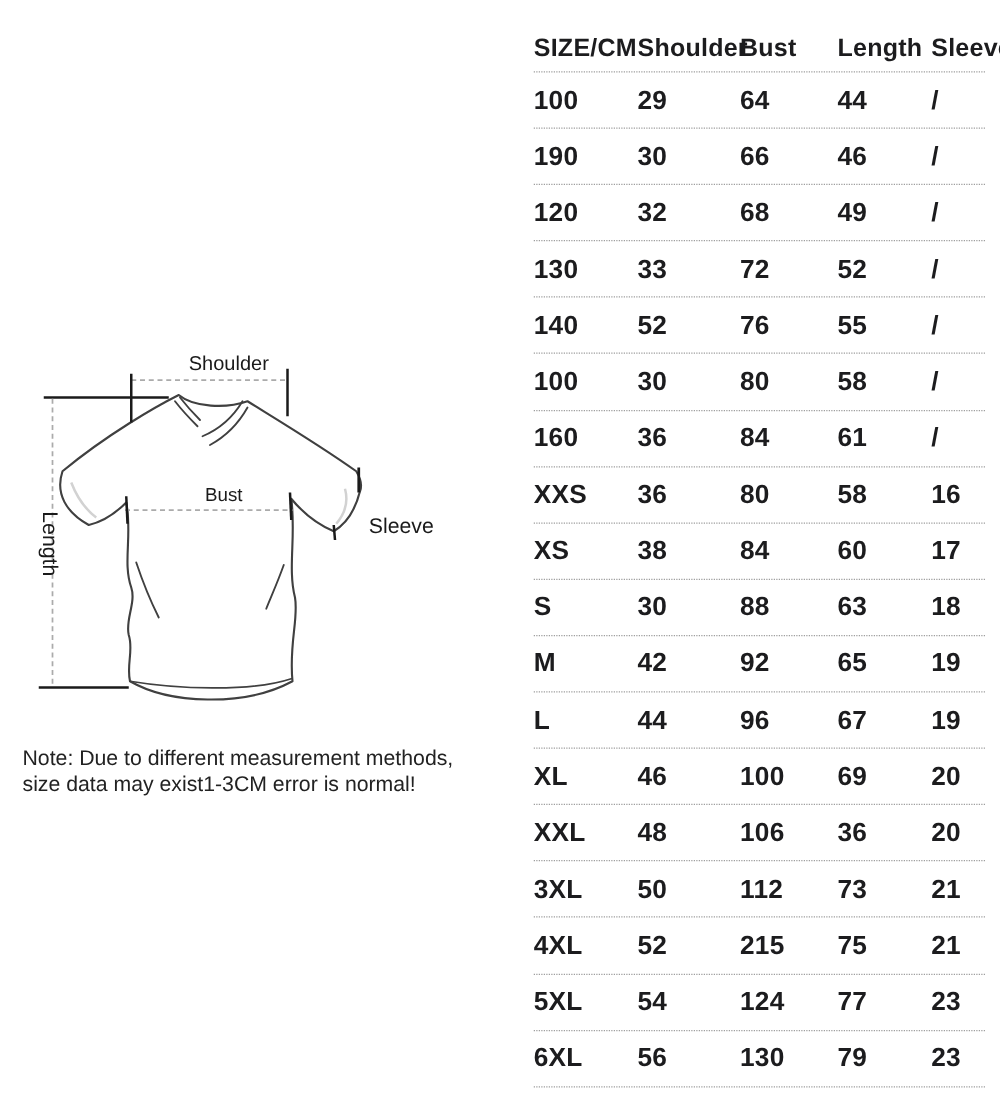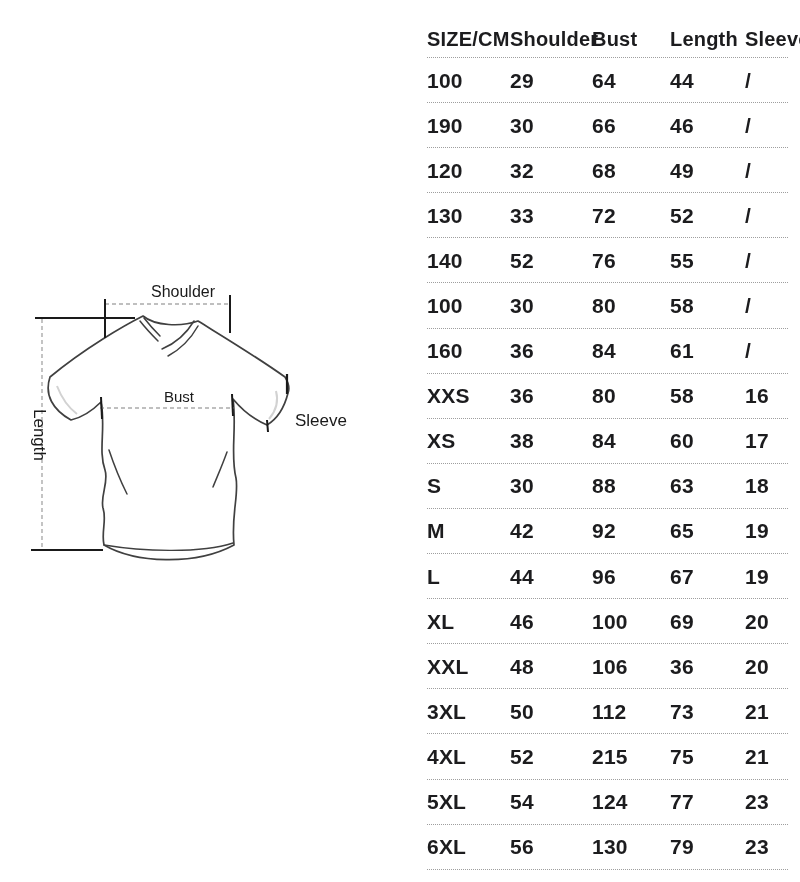--- a/index.html
+++ b/index.html
@@ -140,20 +140,22 @@
     <line x1="282" y1="420" x2="283" y2="432" stroke="#1a1a1a" stroke-width="2"></line>
   </svg>
 </div>
 
 <div class="diagram-label shoulder-label">Shoulder</div>
 <div class="diagram-label bust-label">Bust</div>
 <div class="diagram-label sleeve-label">Sleeve</div>
 <div class="length-label">Length</div>
 
 <div class="note">
+  <span>Note: Due to different measurement methods,</span>
+  <span>size data may exist1-3CM error is normal!</span>
 </div>
 
 <div class="size-table">
   <div class="trow thead" id="thead-row">
       <div class="cell">SIZE/CM</div>
       <div class="cell">Shoulder</div>
       <div class="cell">Bust</div>
       <div class="cell">Length</div>
       <div class="cell">Sleeve</div>
     </div>

